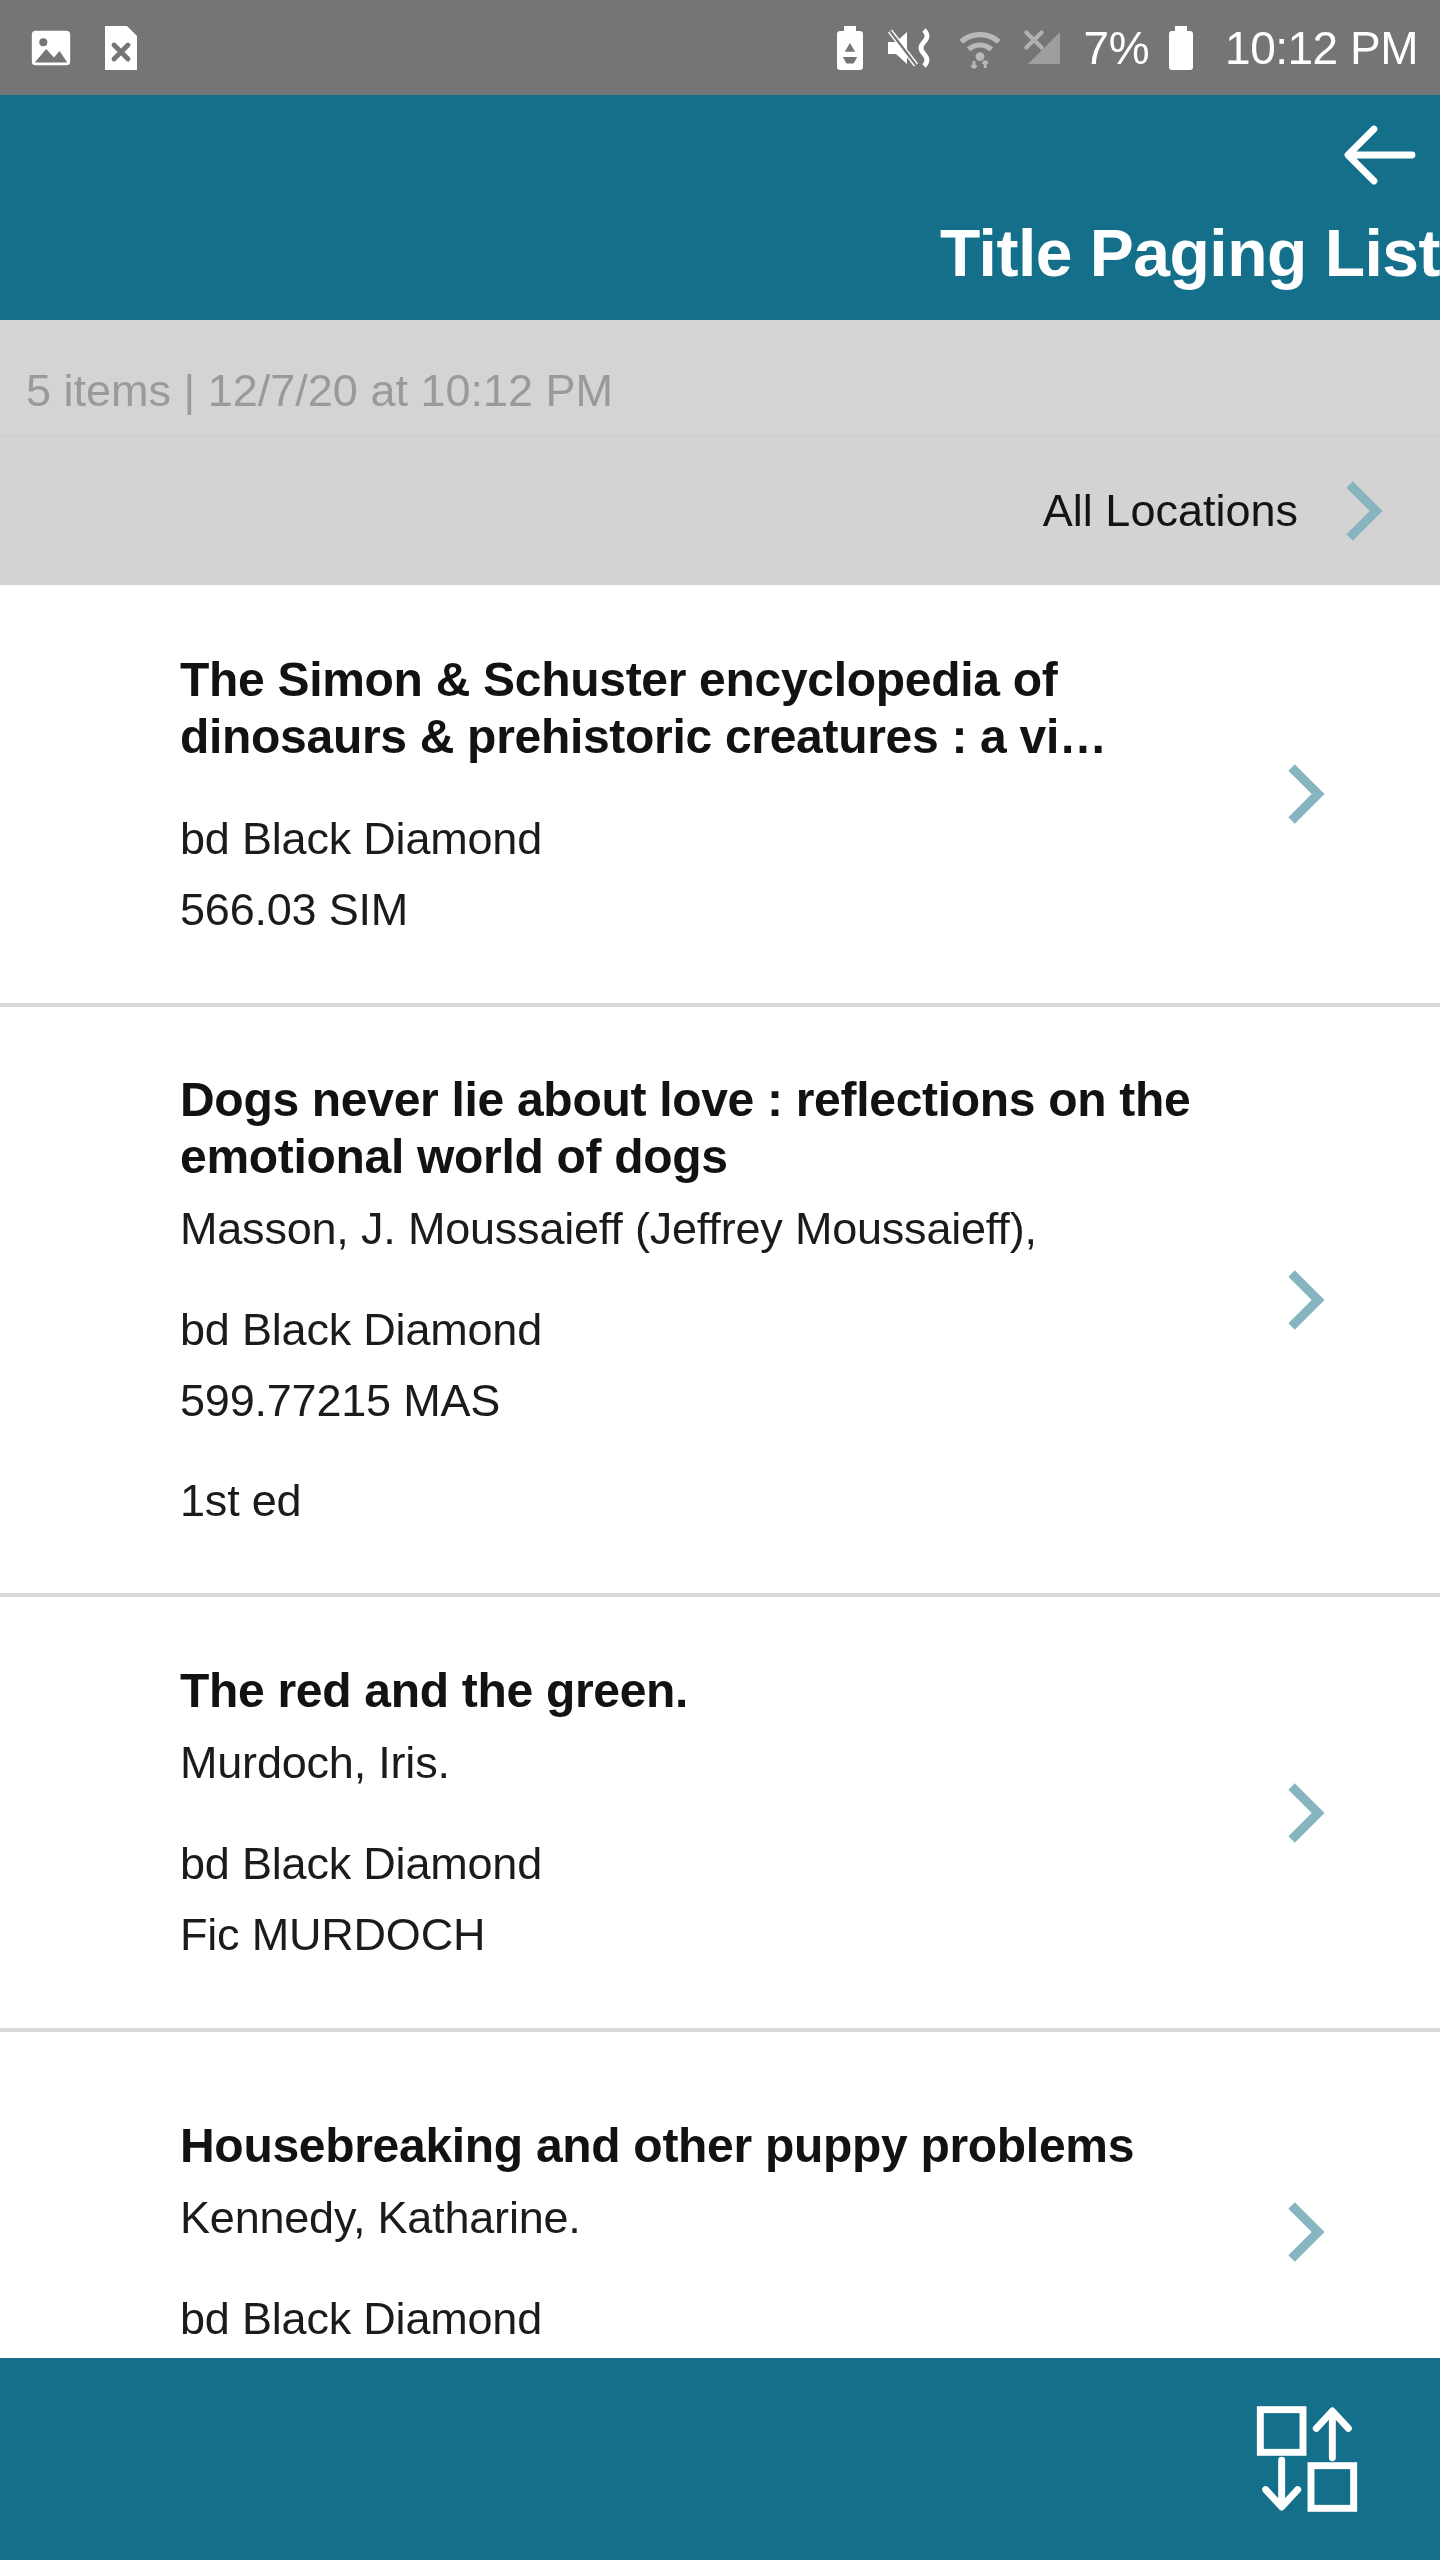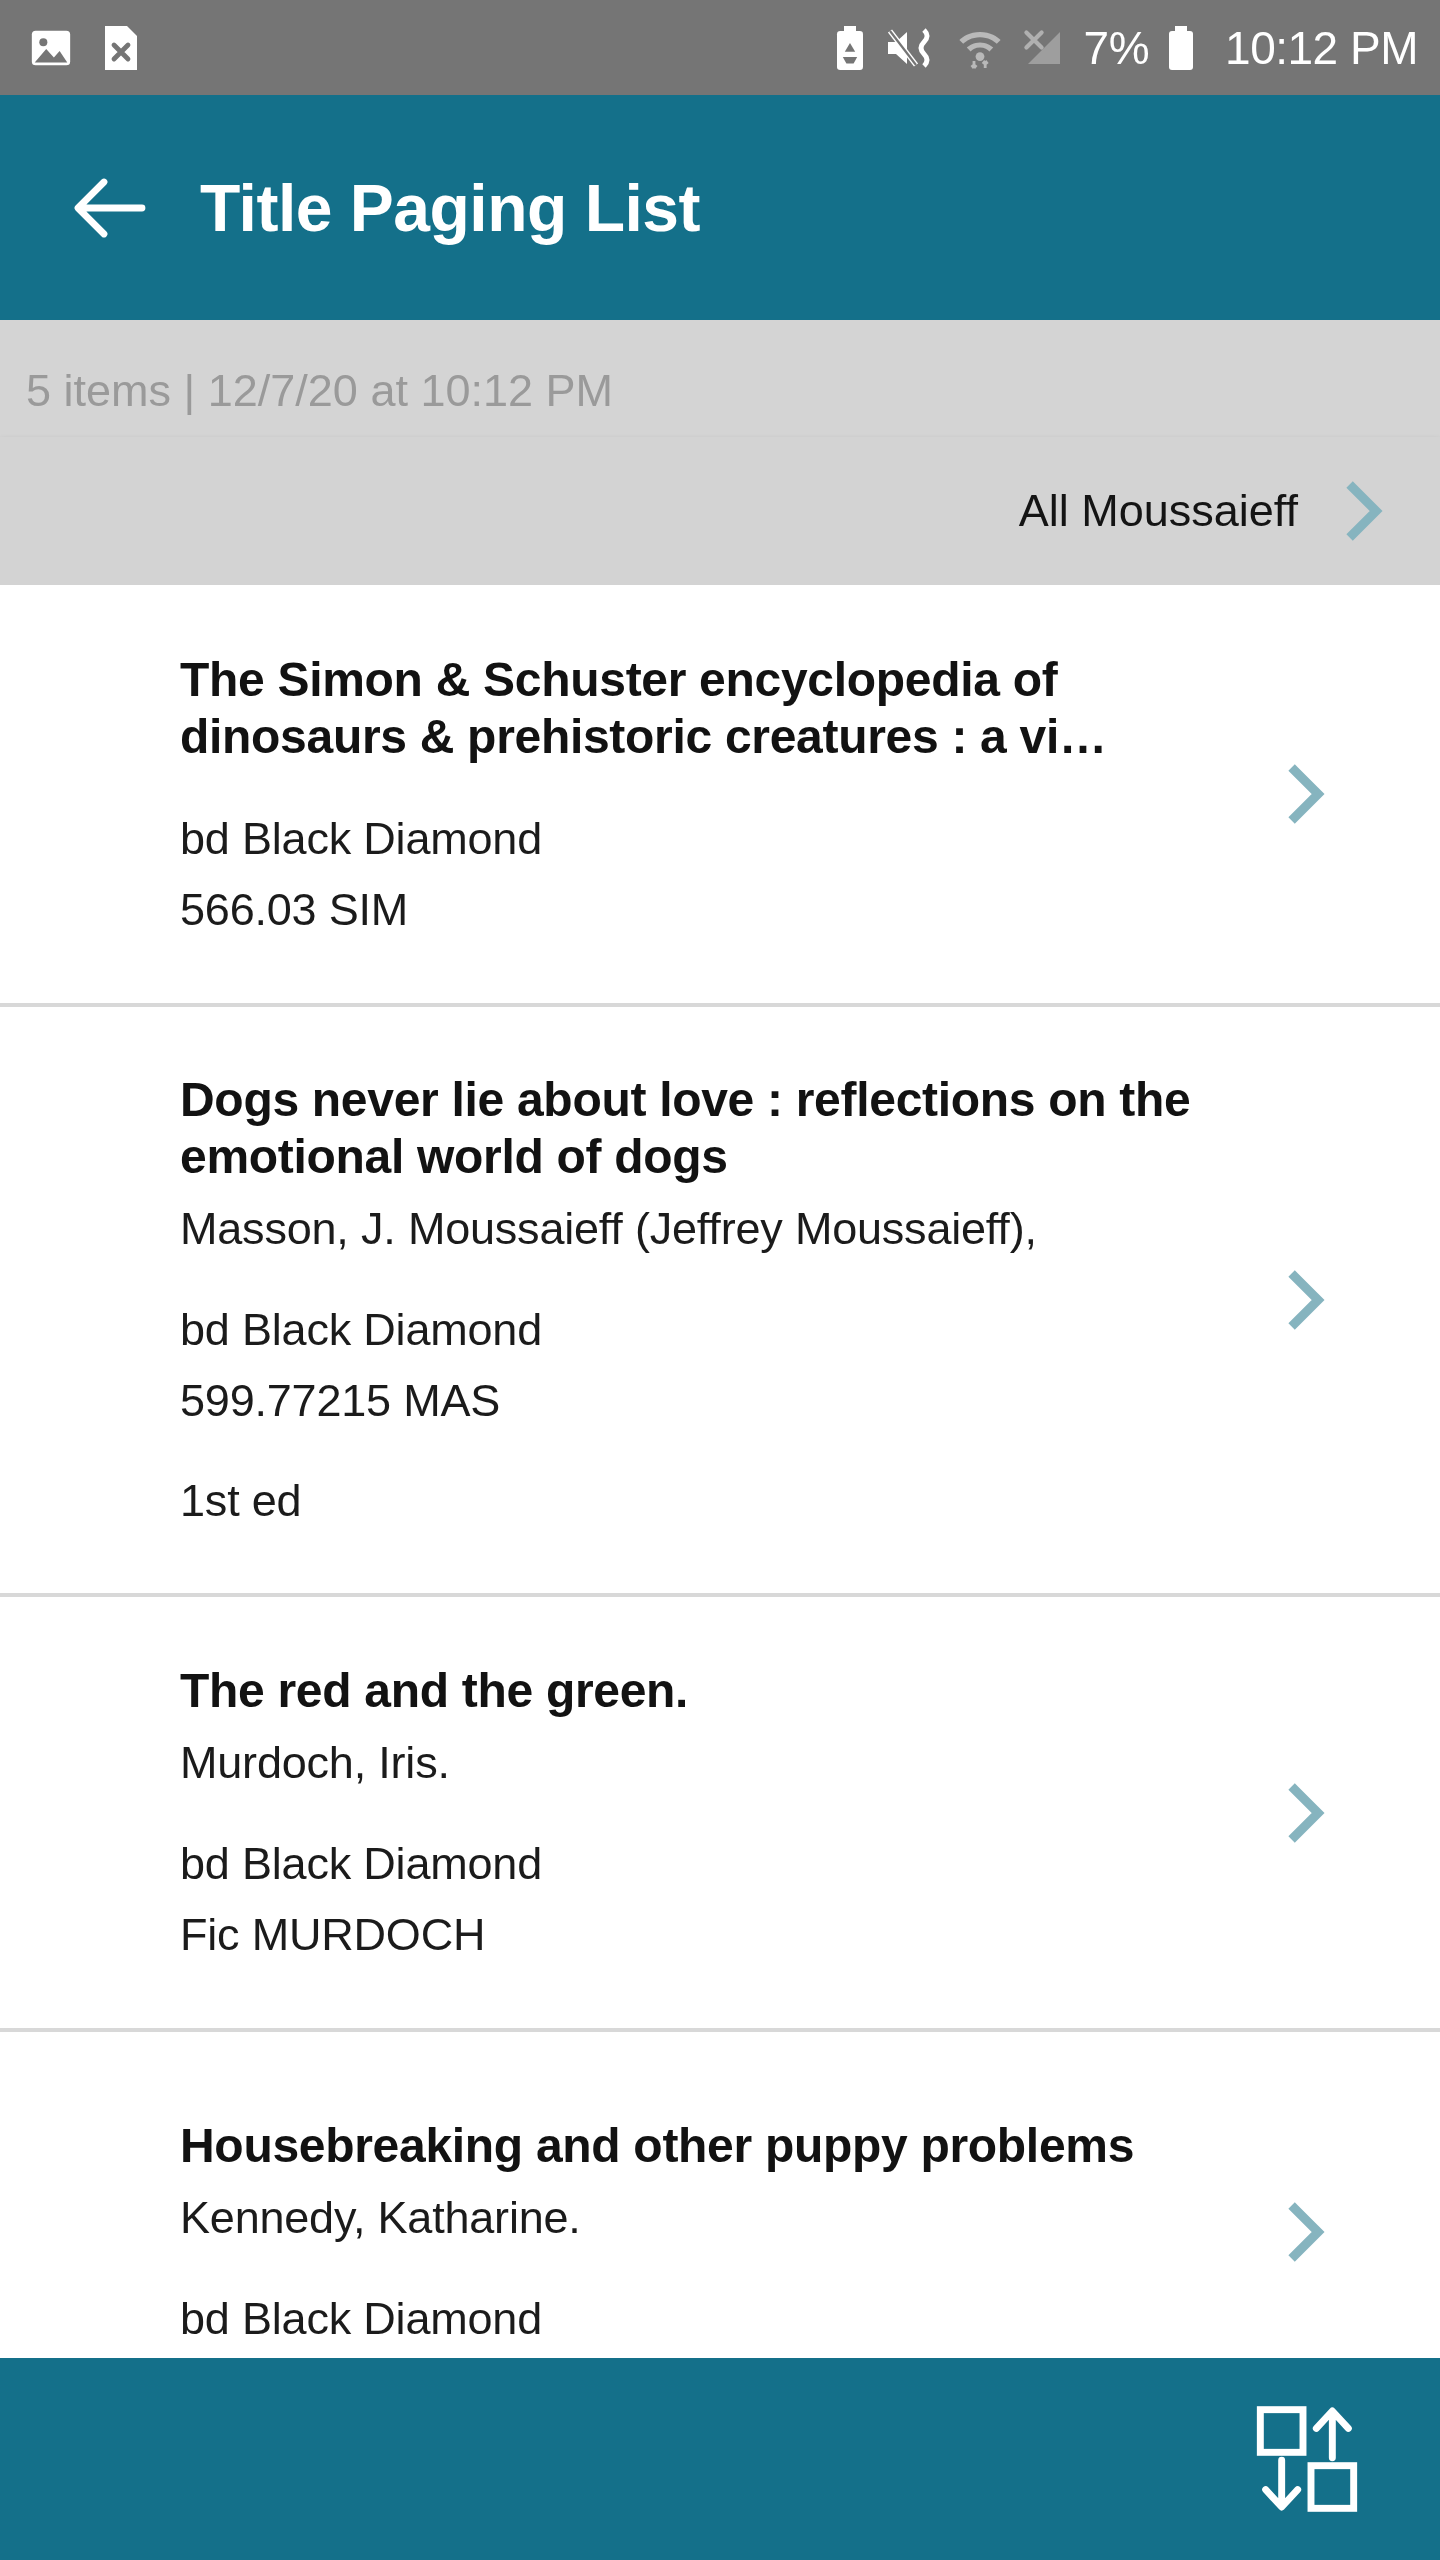--- a/index.html
+++ b/index.html
@@ -57,21 +57,22 @@
   }
 
   
   .app-header {
     position: absolute;
     top: 95px; left: 0;
     width: 1440px;
     height: 225px;
     background: #14708A;
     display: flex;
-    align-items: center;
+    align-items: flex-end;
+    flex-direction: column;
   }
   .back-btn {
     width: 120px;
     height: 120px;
     margin-left: 50px;
     display: flex;
     align-items: center;
     justify-content: center;
     cursor: pointer;
   }
@@ -273,21 +274,21 @@
     </svg>
   </div>
   <div class="page-title">Title Paging List</div>
 </div>
 
 <div class="subheader">
   <span class="subheader-text">5 items | 12/7/20 at 10:12 PM</span>
 </div>
 
 <div class="filter-row">
-  <span class="filter-label">All Moussaieff</span>
+  <span class="filter-label">All Locations</span>
   <span class="filter-chev">
     <svg width="70" height="70" viewBox="0 0 24 24">
       <path d="M8.5 4 L16.5 12 L8.5 20" stroke="#86B4BF" stroke-width="3.1" fill="none" stroke-linecap="square" stroke-linejoin="miter"></path>
     </svg>
   </span>
 </div>
 
 <div class="list">
 
   <div class="list-item" style="height:418px;">

